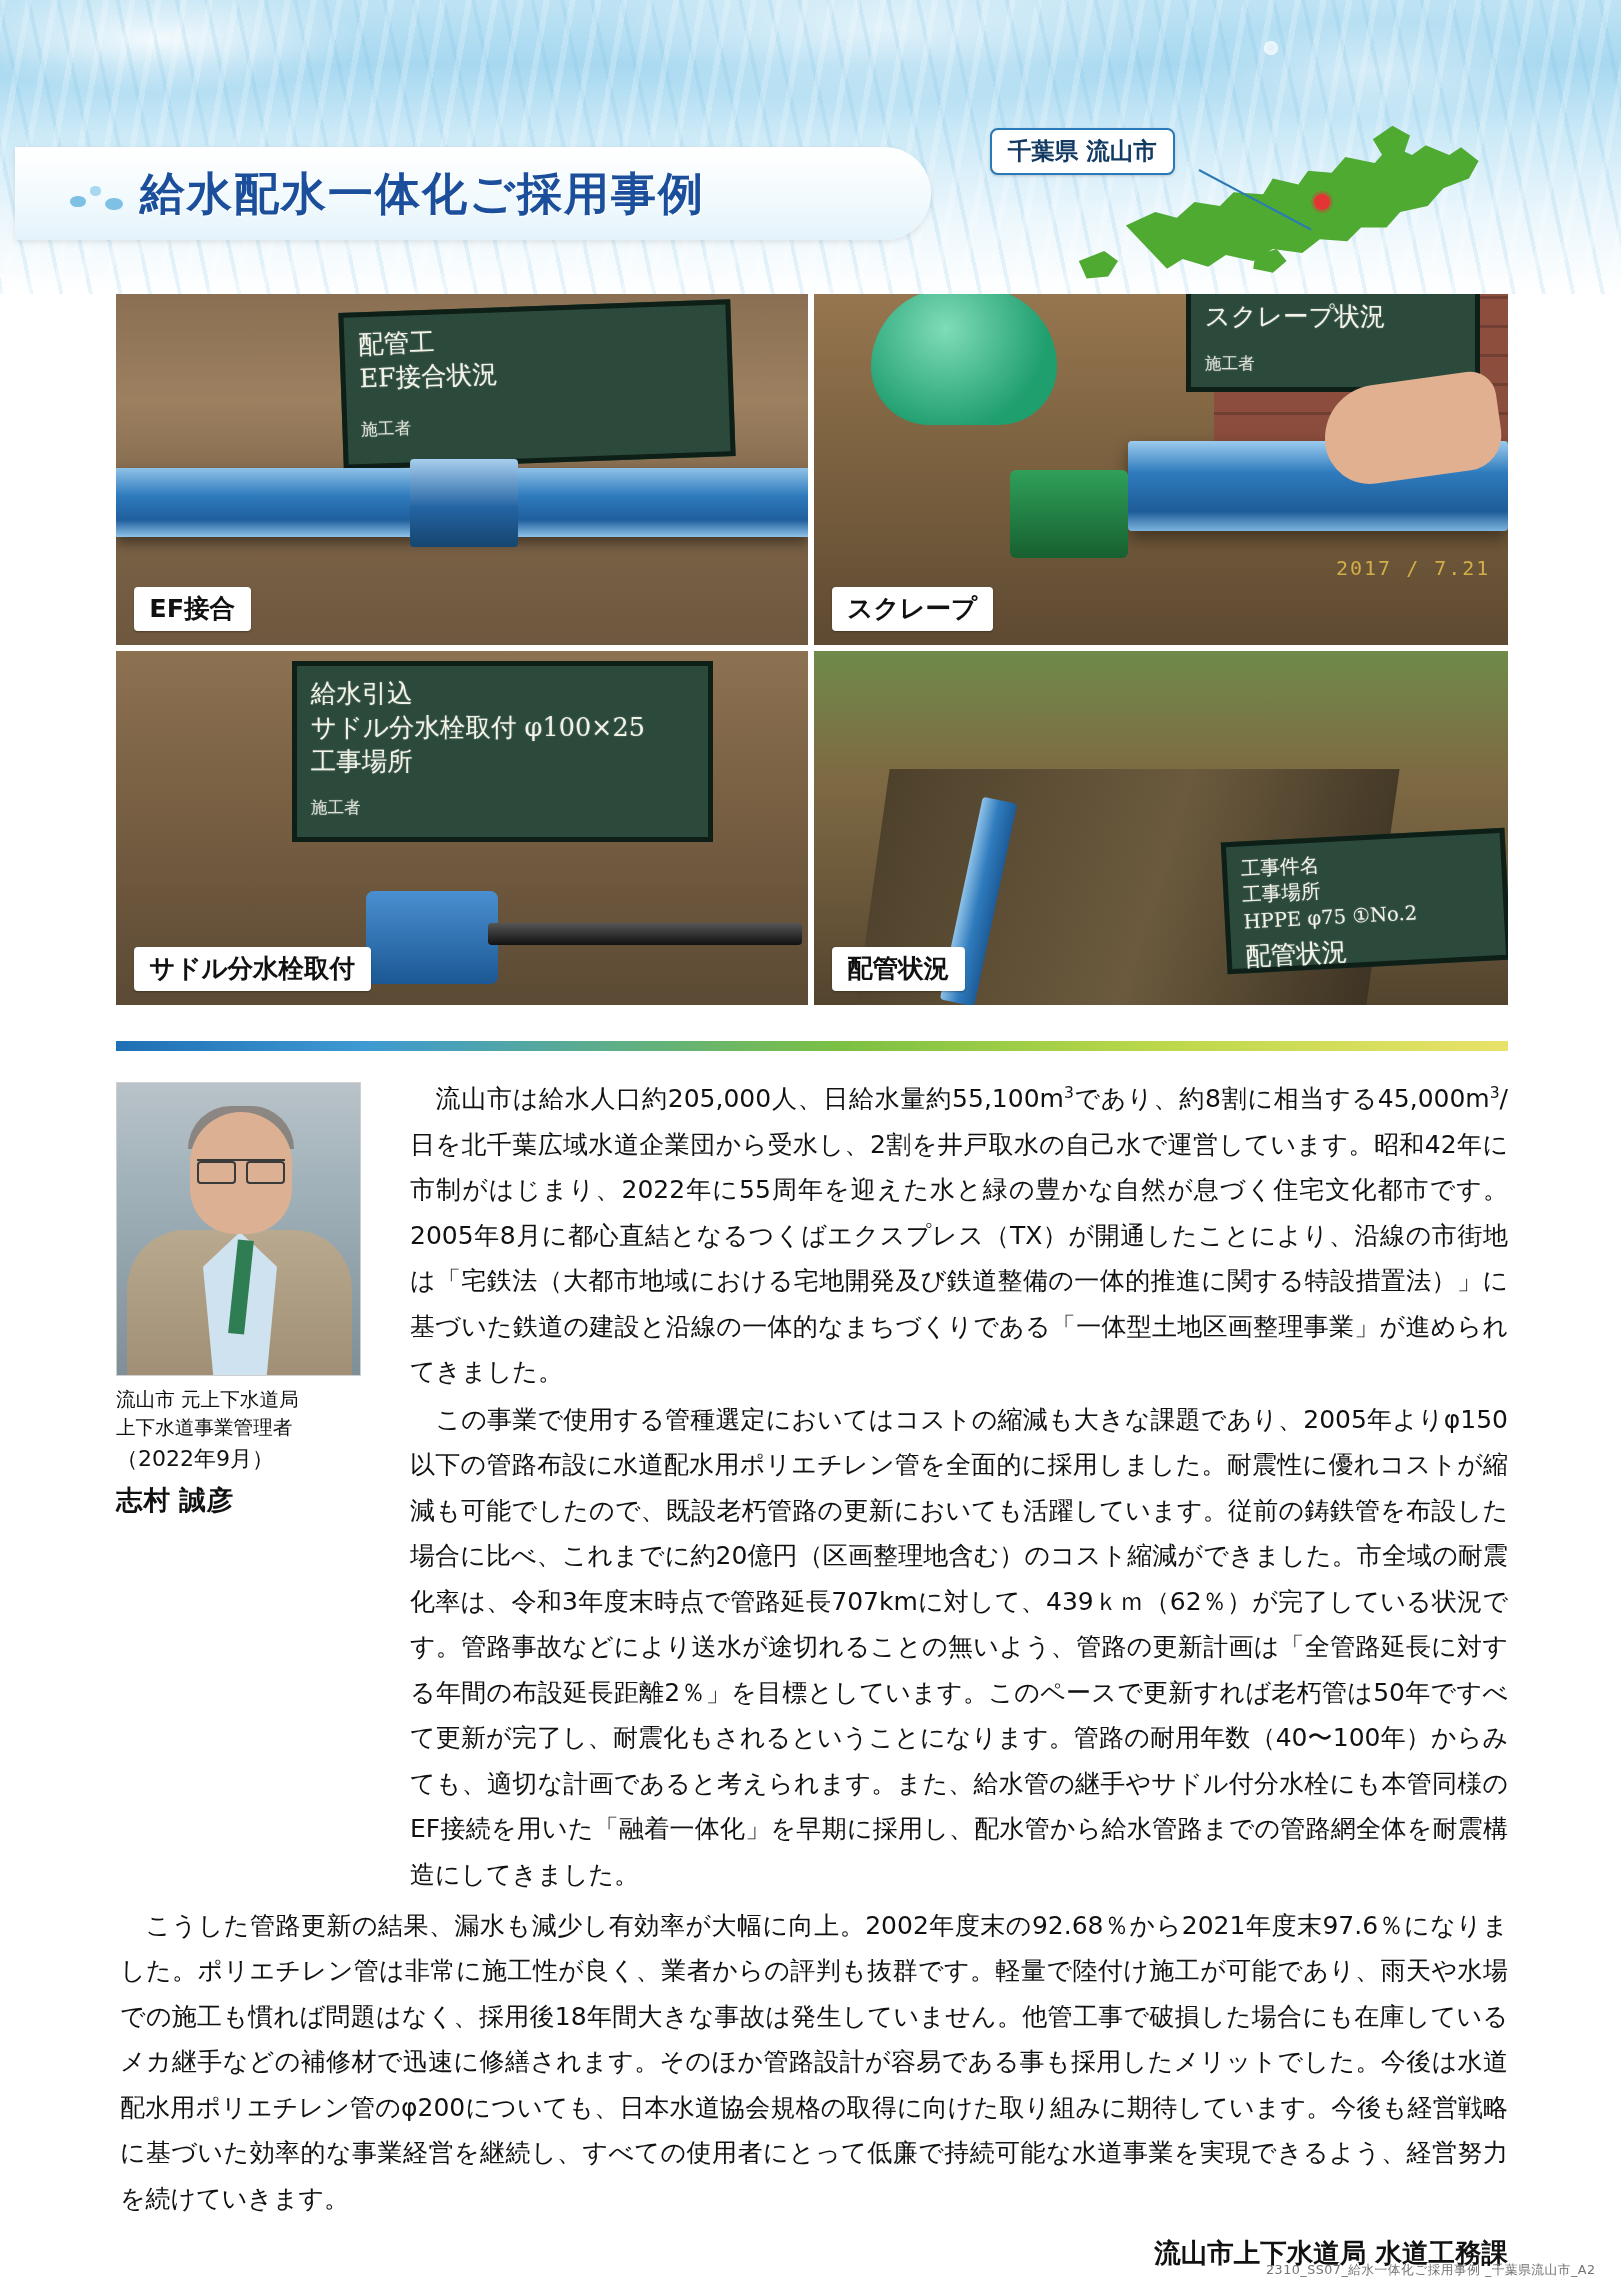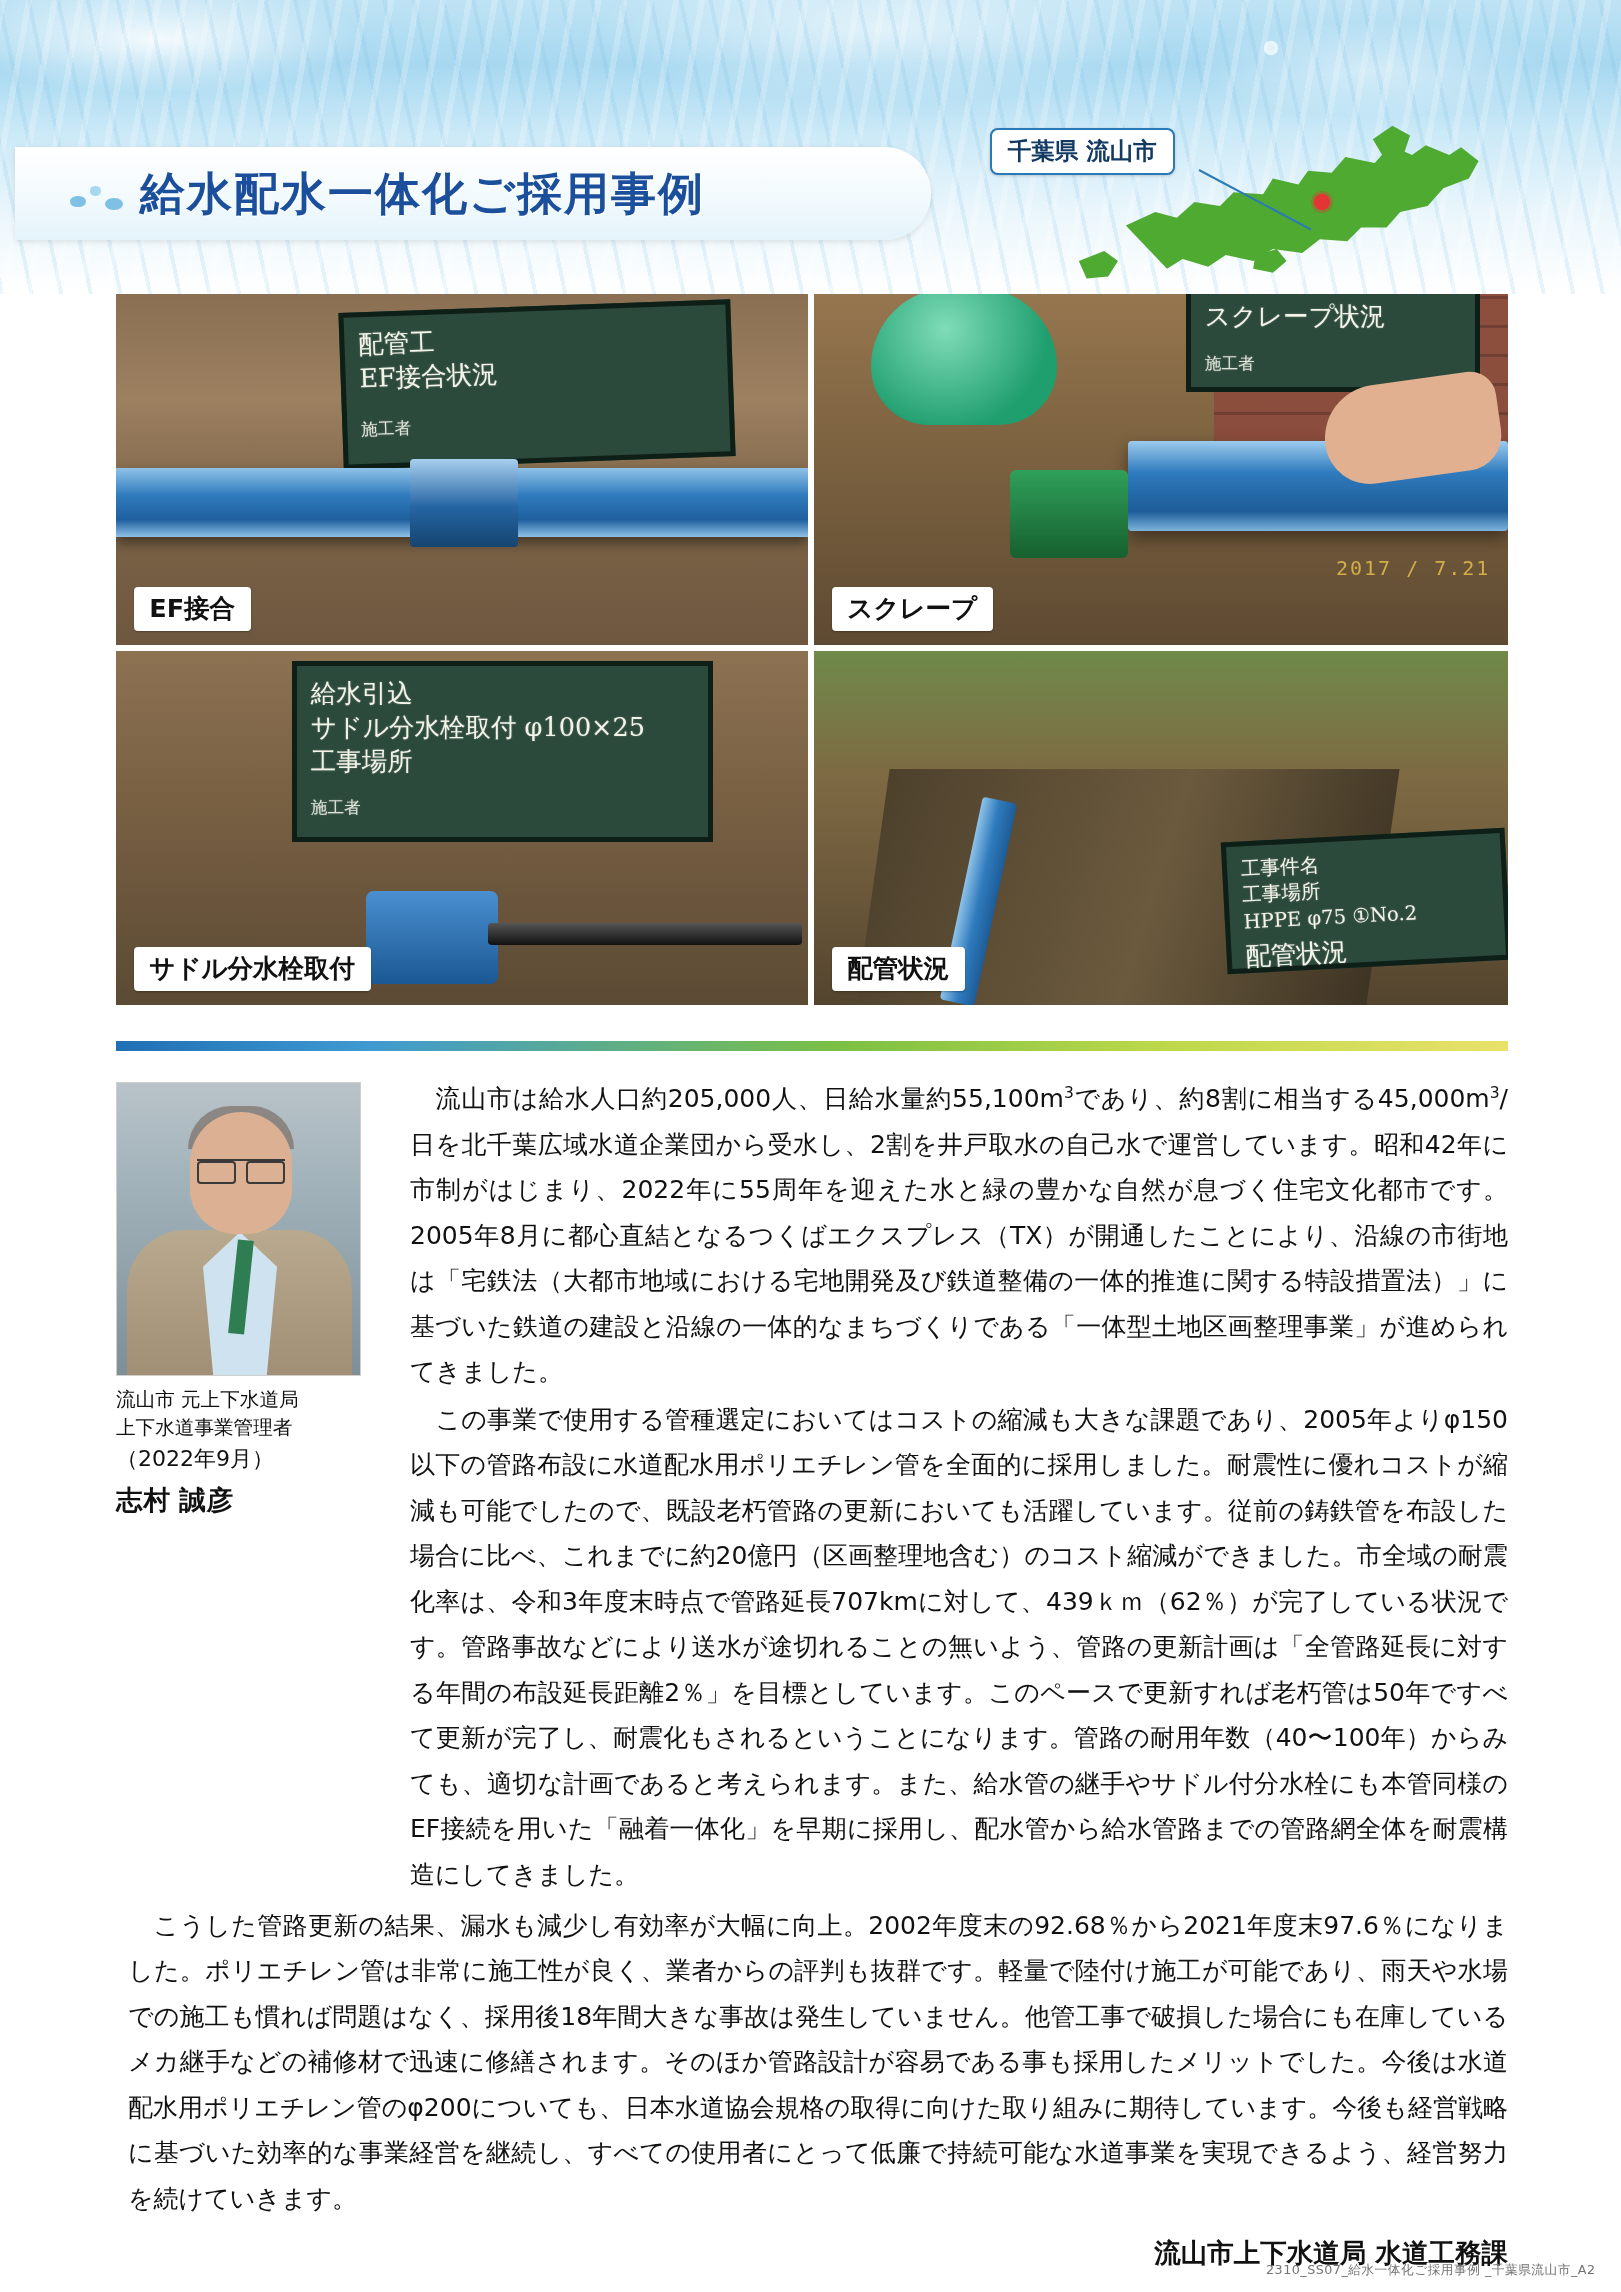--- a/index.html
+++ b/index.html
@@ -165,21 +165,21 @@
   .prof-meta { margin-top:9.8px; font-size:19.6px; line-height:1.45; color:#111;
     font-family:"DejaVu Sans", sans-serif; }
   .prof-meta .small { font-size:22px; }
   .prof-name { margin-top:7.8px; font-size:26.5px; font-weight:bold; letter-spacing:1px; color:#111;
     font-family:Liberation Sans, sans-serif; }
 
   .body-text { font-family:"DejaVu Sans", sans-serif; color:#111;
     font-size:25px; line-height:1.82; text-align:justify; }
   .col-right { margin-left:294px; }
   .col-right p { margin:0; }
-  .full { margin-left:12px; margin-top:0; }
+  .full { margin-left:4px; margin-top:0; }
   .full p { margin:0; }
   .indent { text-indent:25.5px; }
   sup { font-size:.62em; vertical-align:super; }
 
   .signature { margin-top:13.7px; text-align:right; font-size:26.5px; font-weight:bold;
     font-family:"DejaVu Sans", sans-serif; color:#111; }
 
   .footer-code { position:absolute; right:25.5px; bottom:13.7px; font-size:12.7px; color:#737373;
     font-family:"DejaVu Sans", sans-serif; letter-spacing:0.5px; }
 </style>

